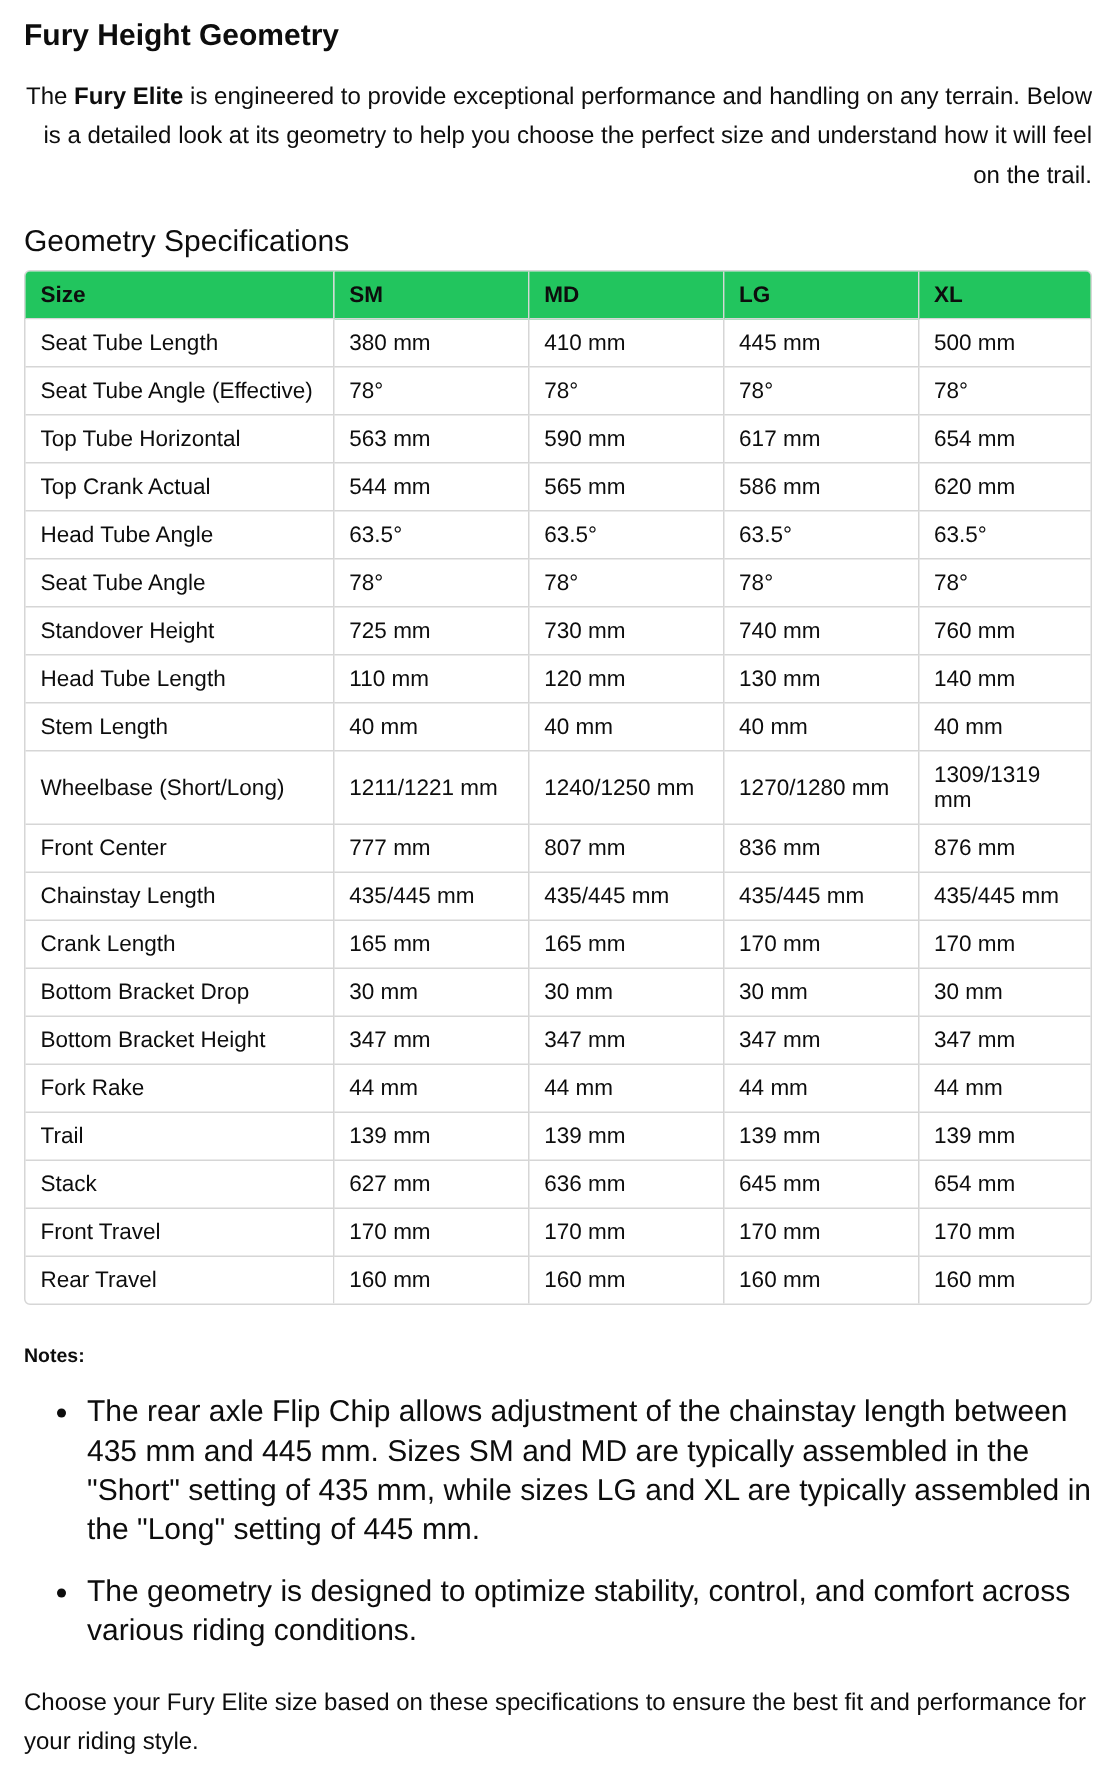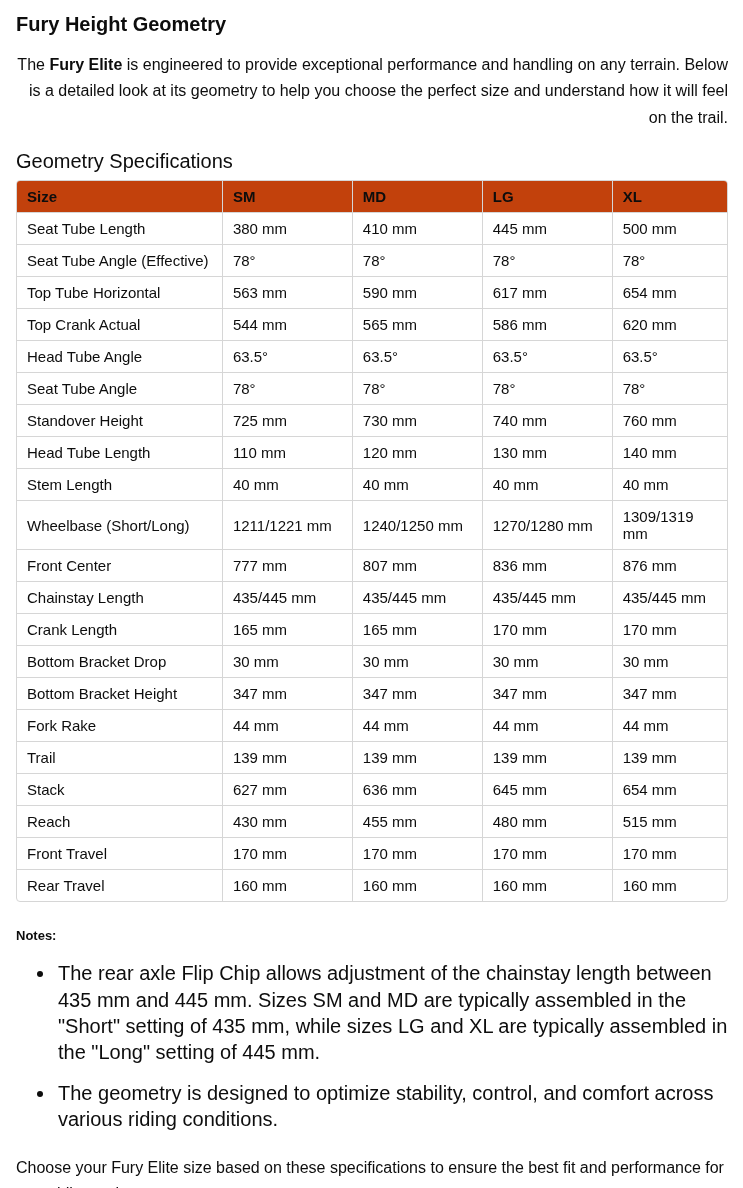--- a/index.html
+++ b/index.html
@@ -47,21 +47,21 @@
     line-height: 17px;
     text-align: left;
     border-right: 1px solid #d6d6d6;
     border-bottom: 1px solid #d6d6d6;
     vertical-align: middle;
   }
   table.geometry th:last-child,
   table.geometry td:last-child { border-right: none; }
   table.geometry tr:last-child td { border-bottom: none; margin-top: 16px; }
   table.geometry thead th {
-    background: #c2410c;
+    background: #22c55e;
     font-weight: 600;
   }
   table.geometry thead th:first-child { border-top-left-radius: 3px; }
   table.geometry thead th:last-child  { border-top-right-radius: 3px; }
   table.geometry tr:last-child td:first-child { border-bottom-left-radius: 3px; }
   table.geometry tr:last-child td:last-child  { border-bottom-right-radius: 3px; }
   table.geometry col.c-label { width: 29%; }
   table.geometry col.c-sm    { width: 18.3%; }
   table.geometry col.c-md    { width: 18.3%; }
   table.geometry col.c-lg    { width: 18.3%; }
@@ -234,27 +234,20 @@
         <td>139 mm</td>
       </tr>
       <tr>
         <td class="row-label">Stack</td>
         <td>627 mm</td>
         <td>636 mm</td>
         <td>645 mm</td>
         <td>654 mm</td>
       </tr>
       <tr>
-        <td class="row-label">Reach</td>
-        <td>430 mm</td>
-        <td>455 mm</td>
-        <td>480 mm</td>
-        <td>515 mm</td>
-      </tr>
-      <tr>
         <td class="row-label">Front Travel</td>
         <td>170 mm</td>
         <td>170 mm</td>
         <td>170 mm</td>
         <td>170 mm</td>
       </tr>
       <tr>
         <td class="row-label">Rear Travel</td>
         <td>160 mm</td>
         <td>160 mm</td>

